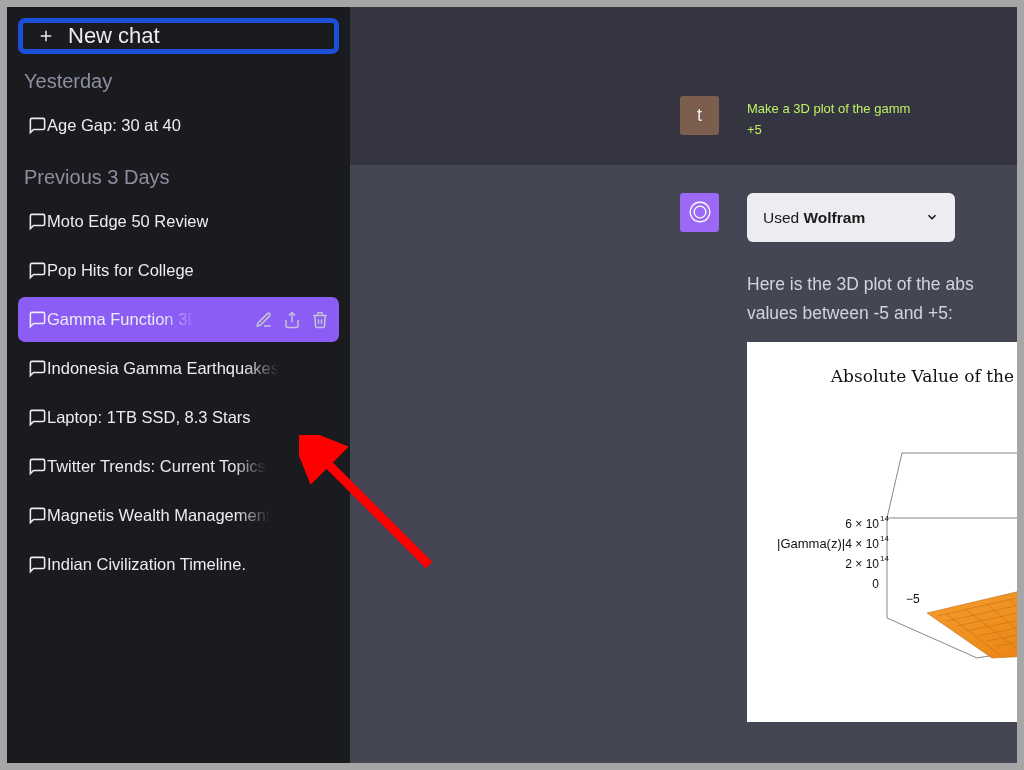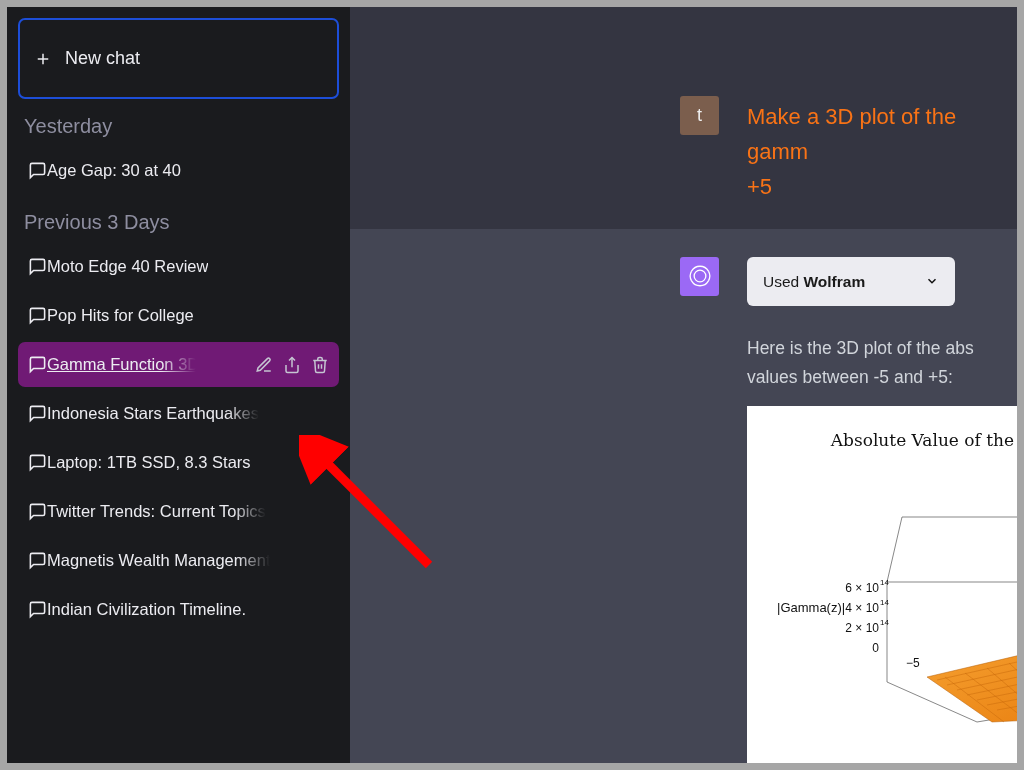--- a/index.html
+++ b/index.html
@@ -26,25 +26,25 @@
       background: #1a1b1e;
       display: flex;
       flex-direction: column;
       padding: 11px;
       overflow: hidden;
     }
     .new-chat-button {
       display: flex;
       align-items: center;
       gap: 13px;
-      padding: 28px 14px;
-      border: 2px solid #1d4ed8;
+      padding: 0 14px;
+      border: 5px solid #1d4ed8;
       border-radius: 7px;
       color: #ececf1;
-      font-size: 18px;
+      font-size: 22px;
       cursor: pointer;
       background: transparent;
     }
     .plus-icon {
       width: 18px;
       height: 18px;
       display: flex;
       align-items: center;
       justify-content: center;
       color: #ececf1;
@@ -62,22 +62,21 @@
       gap: 0;
       padding: 13px 10px;
       border-radius: 7px;
       color: #ececf1;
       font-size: 16.5px;
       cursor: pointer;
       position: relative;
       margin: 2px 0;
     }
     .chat-item.active {
-      background: #701a75;
-      text-decoration: underline;
+      background: #8b5cf6;
     }
     .chat-item-label {
       white-space: nowrap;
       overflow: hidden;
       position: relative;
     }
     .chat-item.active .chat-item-label {
       -webkit-mask-image: linear-gradient(to right, black 75%, transparent 98%);
       mask-image: linear-gradient(to right, black 75%, transparent 98%);
     }
@@ -122,22 +121,22 @@
       background: #7b5e4d;
       color: #f0f0f0;
       display: flex;
       align-items: center;
       justify-content: center;
       font-size: 18px;
       border-radius: 3px;
       flex-shrink: 0;
     }
     .user-text {
-      color: #f97316;
-      font-size: 22px;
+      color: #bef264;
+      font-size: 13px;
       line-height: 1.6;
       padding-top: 3px;
     }
     .assistant-row {
       padding: 28px 0 24px 330px;
       display: flex;
       gap: 28px;
       align-items: flex-start;
     }
     .avatar-assistant {
@@ -221,21 +220,21 @@
       <span class="chat-item-label">Age Gap: 30 at 40</span>
     </div>
 
     <div class="section-label">Previous 3 Days</div>
 
 
     <div class="chat-item">
       <svg class="chat-icon" viewBox="0 0 24 24" fill="none" stroke="#ececf1" stroke-width="2">
           <path d="M21 15a2 2 0 0 1-2 2H7l-4 4V5a2 2 0 0 1 2-2h14a2 2 0 0 1 2 2z"></path>
         </svg>
-      <span class="chat-item-label">Moto Edge 40 Review</span>
+      <span class="chat-item-label">Moto Edge 50 Review</span>
     </div>
 
     <div class="chat-item">
       <svg class="chat-icon" viewBox="0 0 24 24" fill="none" stroke="#ececf1" stroke-width="2">
           <path d="M21 15a2 2 0 0 1-2 2H7l-4 4V5a2 2 0 0 1 2-2h14a2 2 0 0 1 2 2z"></path>
         </svg>
       <span class="chat-item-label">Pop Hits for College</span>
     </div>
 
     <div class="chat-item active">
@@ -260,21 +259,21 @@
             <path d="M14 11v6"></path>
             <path d="M9 6V4a2 2 0 0 1 2-2h2a2 2 0 0 1 2 2v2"></path>
           </svg>
       </span>
     </div>
 
     <div class="chat-item">
       <svg class="chat-icon" viewBox="0 0 24 24" fill="none" stroke="#ececf1" stroke-width="2">
           <path d="M21 15a2 2 0 0 1-2 2H7l-4 4V5a2 2 0 0 1 2-2h14a2 2 0 0 1 2 2z"></path>
         </svg>
-      <span class="chat-item-label fade">Indonesia Stars Earthquakes</span>
+      <span class="chat-item-label fade">Indonesia Gamma Earthquakes</span>
     </div>
 
     <div class="chat-item">
       <svg class="chat-icon" viewBox="0 0 24 24" fill="none" stroke="#ececf1" stroke-width="2">
           <path d="M21 15a2 2 0 0 1-2 2H7l-4 4V5a2 2 0 0 1 2-2h14a2 2 0 0 1 2 2z"></path>
         </svg>
       <span class="chat-item-label">Laptop: 1TB SSD, 8.3 Stars</span>
     </div>
 
     <div class="chat-item">

